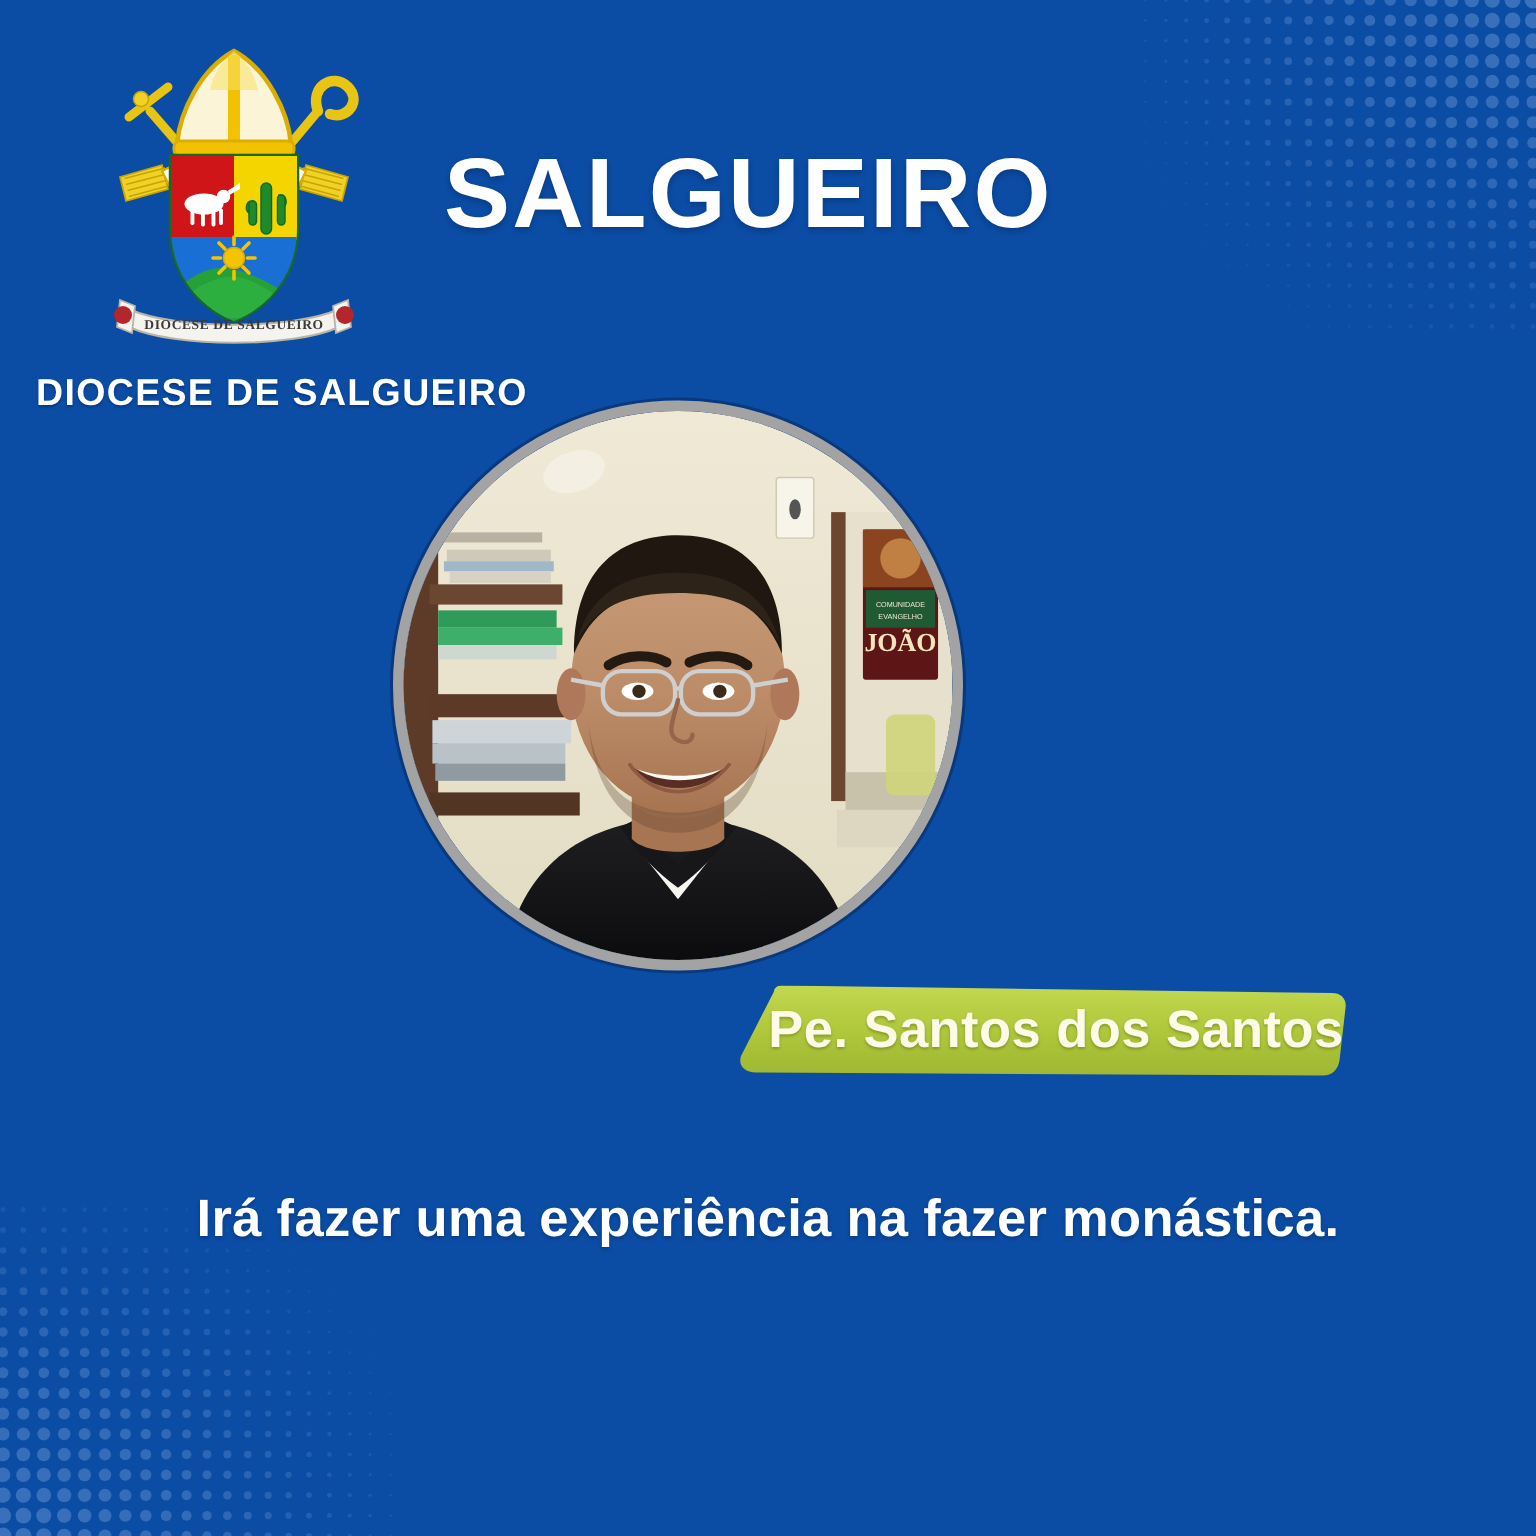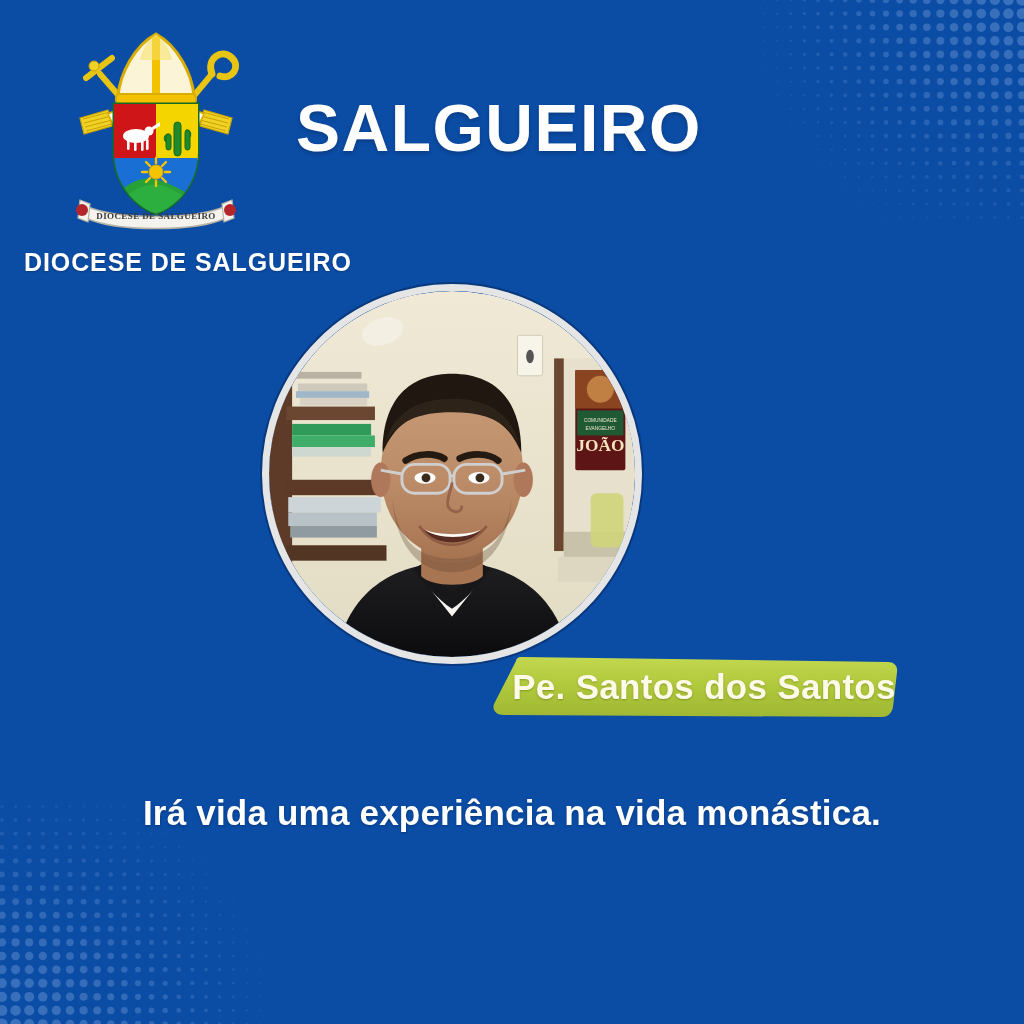--- a/index.html
+++ b/index.html
@@ -41,24 +41,24 @@
     position:absolute;left:296px;top:95px;
     color:#ffffff;
     font-size:66px;font-weight:700;letter-spacing:1.5px;
     line-height:1;
     text-shadow:0 2px 4px rgba(0,0,0,.22);
     white-space:nowrap;
   }
 
   
   #portrait-wrap{
-    position:absolute;left:262px;top:284px;
+    position:absolute;left:262px;top:267px;
     width:380px;height:380px;border-radius:50%;
     box-sizing:border-box;
-    border:7px solid #e5e5e5;
+    border:7px solid #a3a3a3;
     overflow:hidden;
     box-shadow:0 0 0 2px rgba(10,40,90,.55);
   }
   #portrait{
     position:absolute;inset:0;border-radius:50%;overflow:hidden;
   }
   #portrait svg{display:block;width:100%;height:100%;}
 
   
   #name-banner{
@@ -1036,15 +1036,15 @@
             <stop offset="55%" stop-color="#aec63a"></stop>
             <stop offset="100%" stop-color="#9fb733"></stop>
           </linearGradient>
         </defs>
         <path d="M26 4 C26 2 28 0 31 0 L398 5 C404 5 408 9 407 15 L403 50 C402 56 398 60 392 60 L14 58 C6 58 2 53 4 47 Z" fill="url(#bannerG)"></path>
       </svg>
     </div>
     <div id="name-text">Pe. Santos dos Santos</div>
   </div>
 
-  <div id="caption">Irá vida uma experiência na vida monástica.</div>
+  <div id="caption">Irá fazer uma experiência na fazer monástica.</div>
 
 </div>
 
 </body></html>

